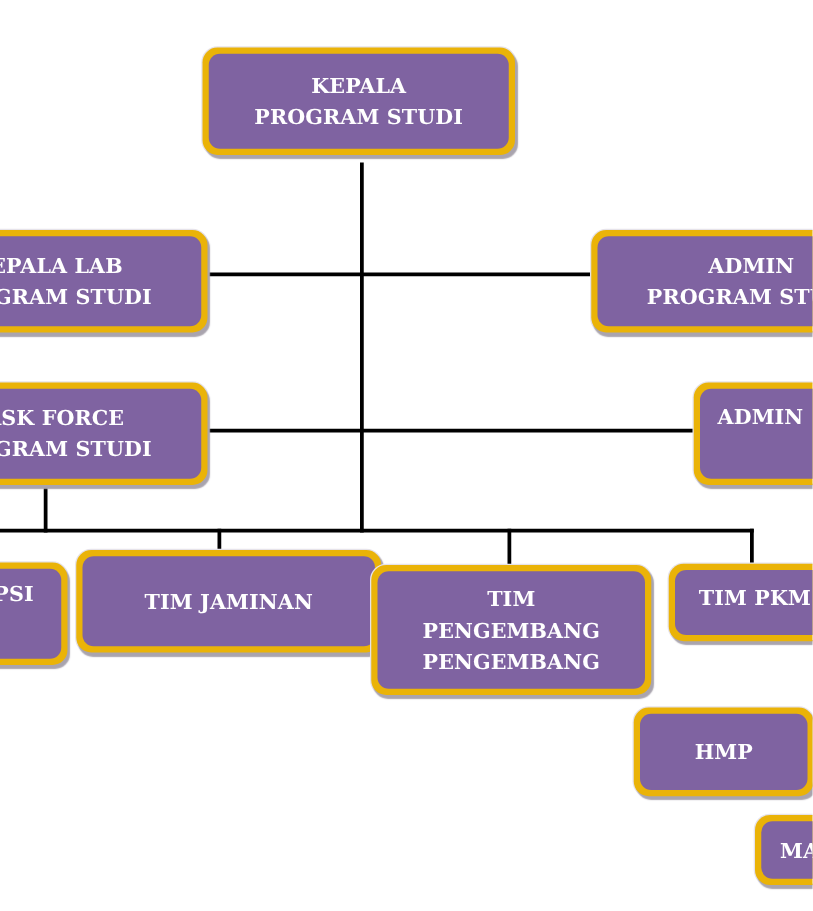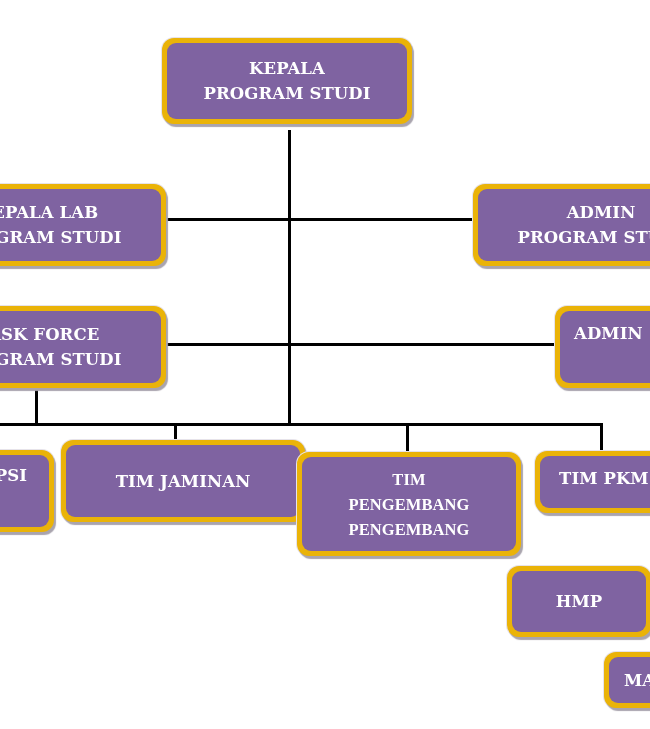--- a/index.html
+++ b/index.html
@@ -109,21 +109,21 @@
       <span class="node-line">PSI</span>
     </div>
   </div>
 
   <div class="node" style="left:61px; top:440px; width:244px; height:82px;">
     <div class="node-inner center">
       <span class="node-line">TIM JAMINAN</span>
     </div>
   </div>
 
-  <div class="node" style="left:297px; top:452px; width:224px; height:104px;font-family:Liberation Serif, serif;">
+  <div class="node" style="left:297px; top:452px; width:224px; height:104px;">
     <div class="node-inner center">
       <span class="node-line">TIM</span>
       <span class="node-line">PENGEMBANG</span>
       <span class="node-line">PENGEMBANG</span>
     </div>
   </div>
 
   <div class="node" style="left:535px; top:451px; width:170px; height:62px;">
     <div class="node-inner" style="align-items:flex-start; padding-left:19px; padding-top:10px;">
       <span class="node-line">TIM PKM</span>

